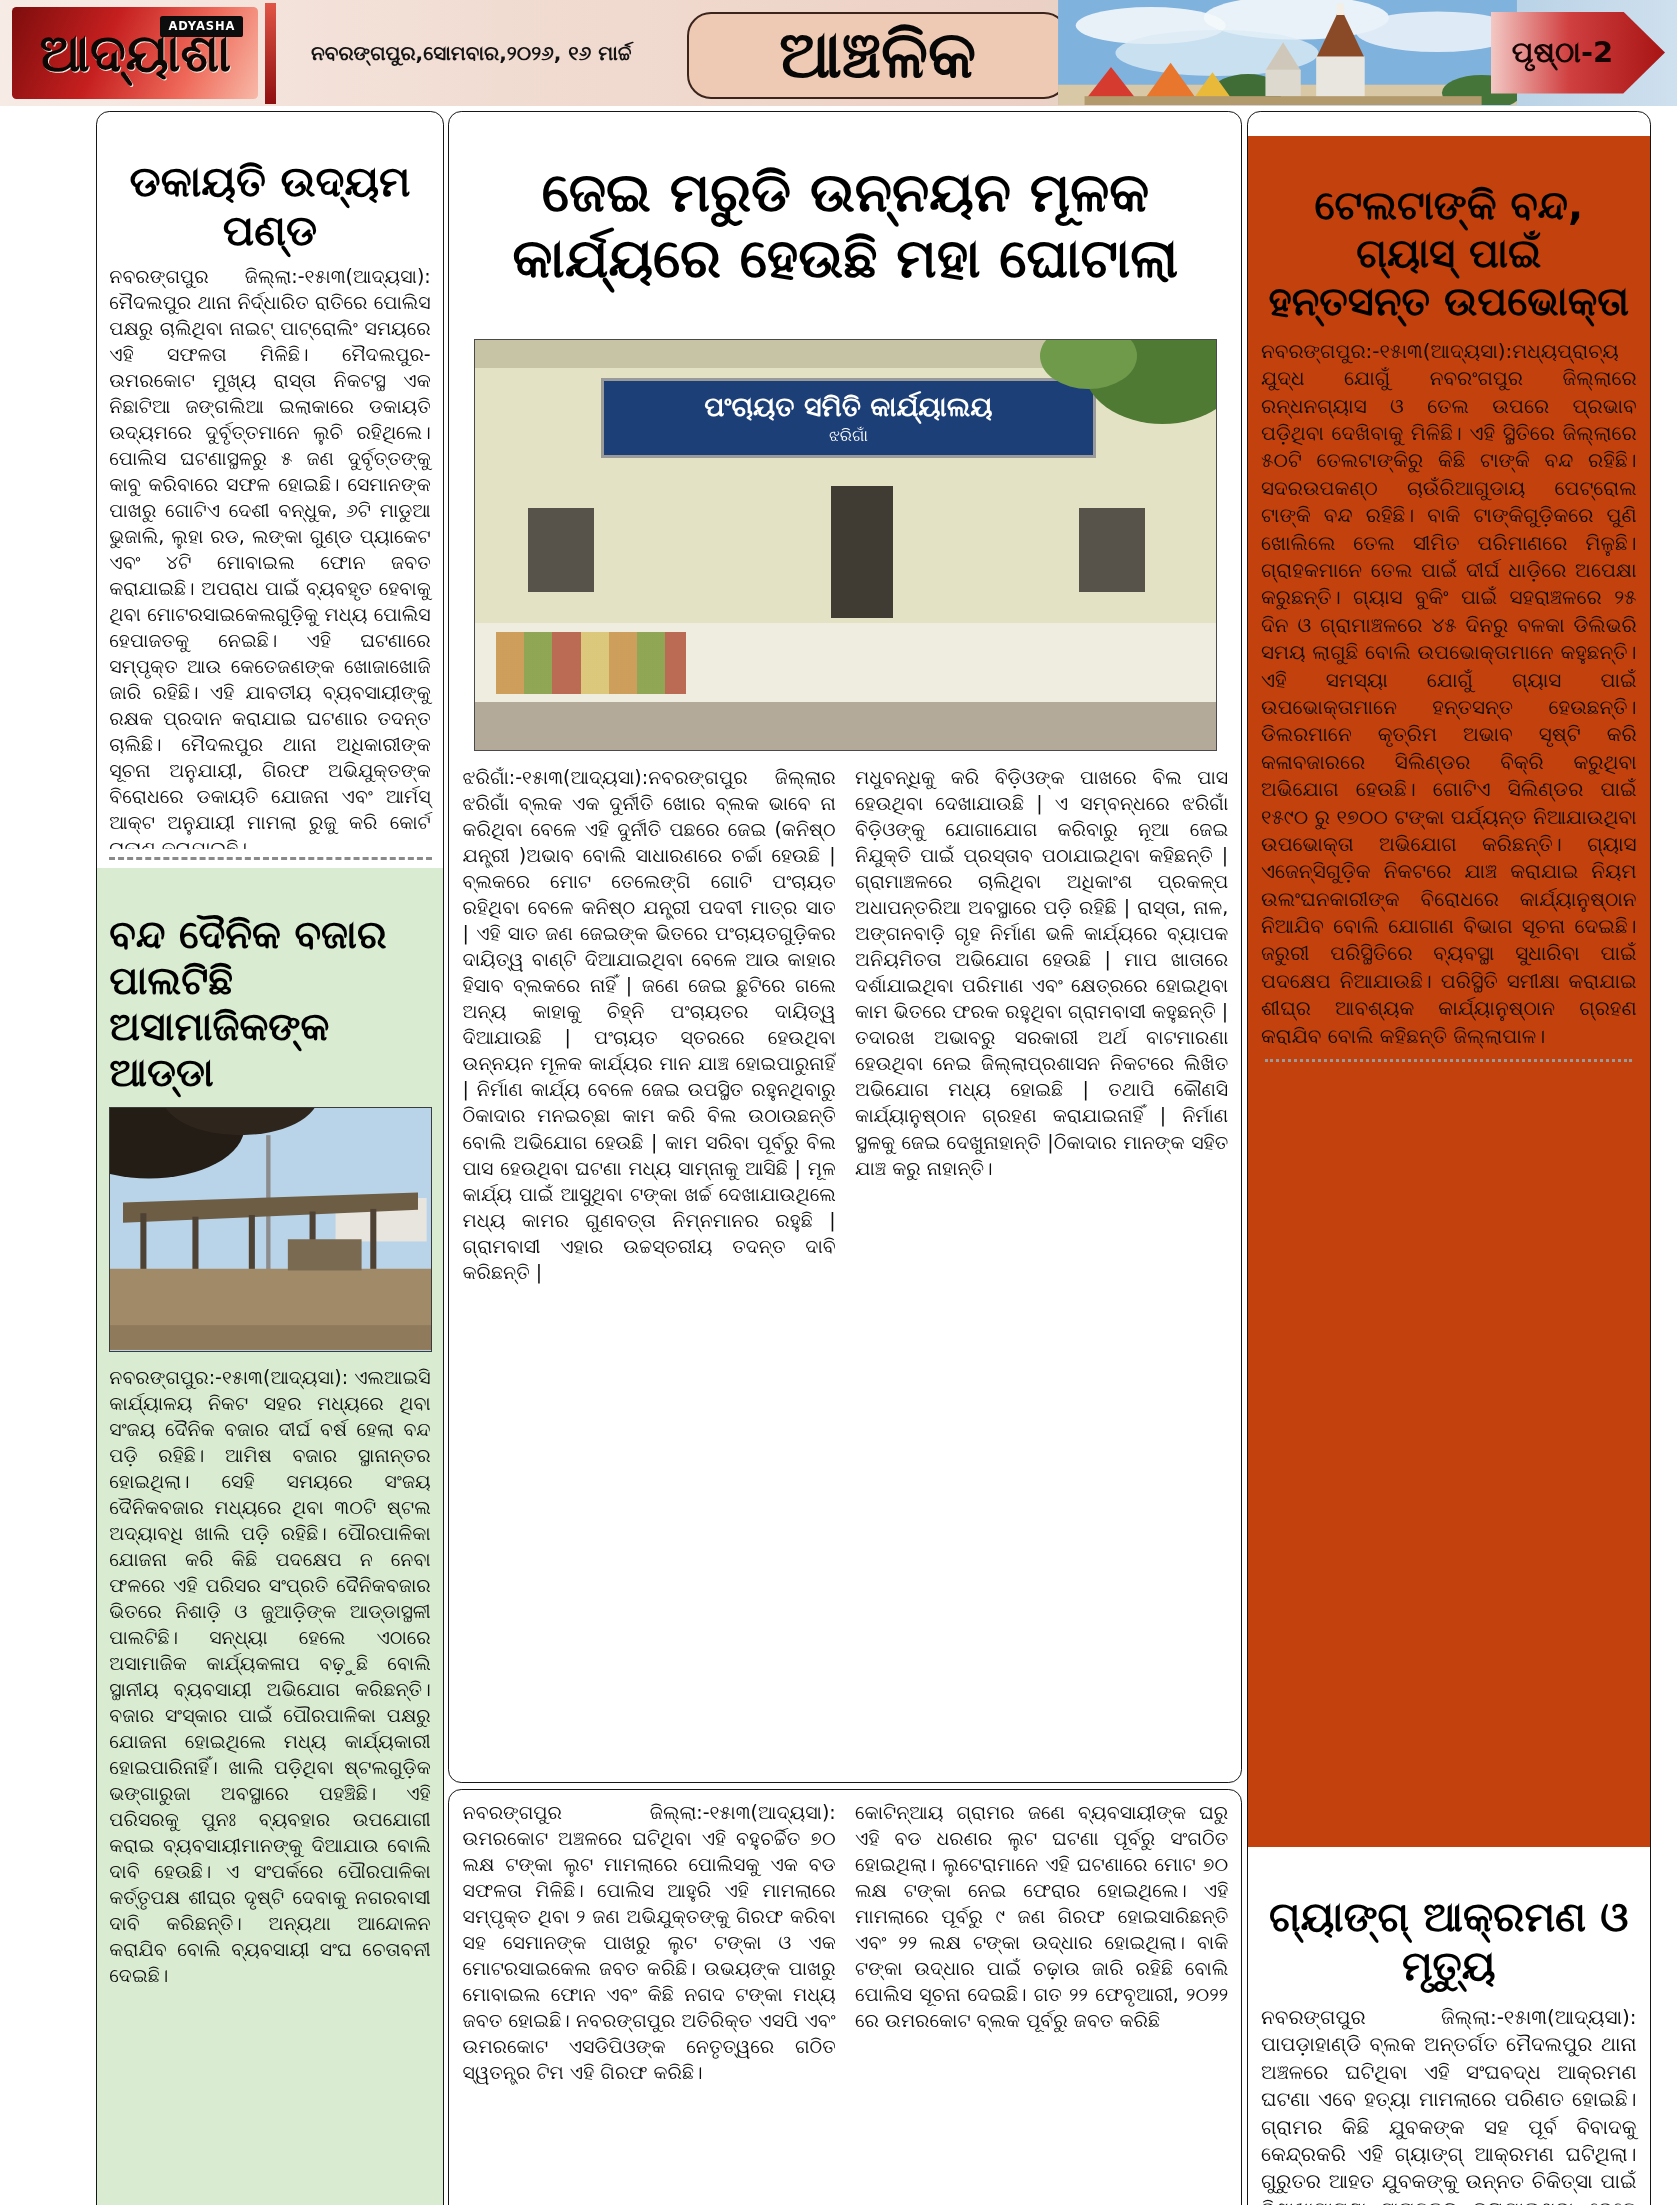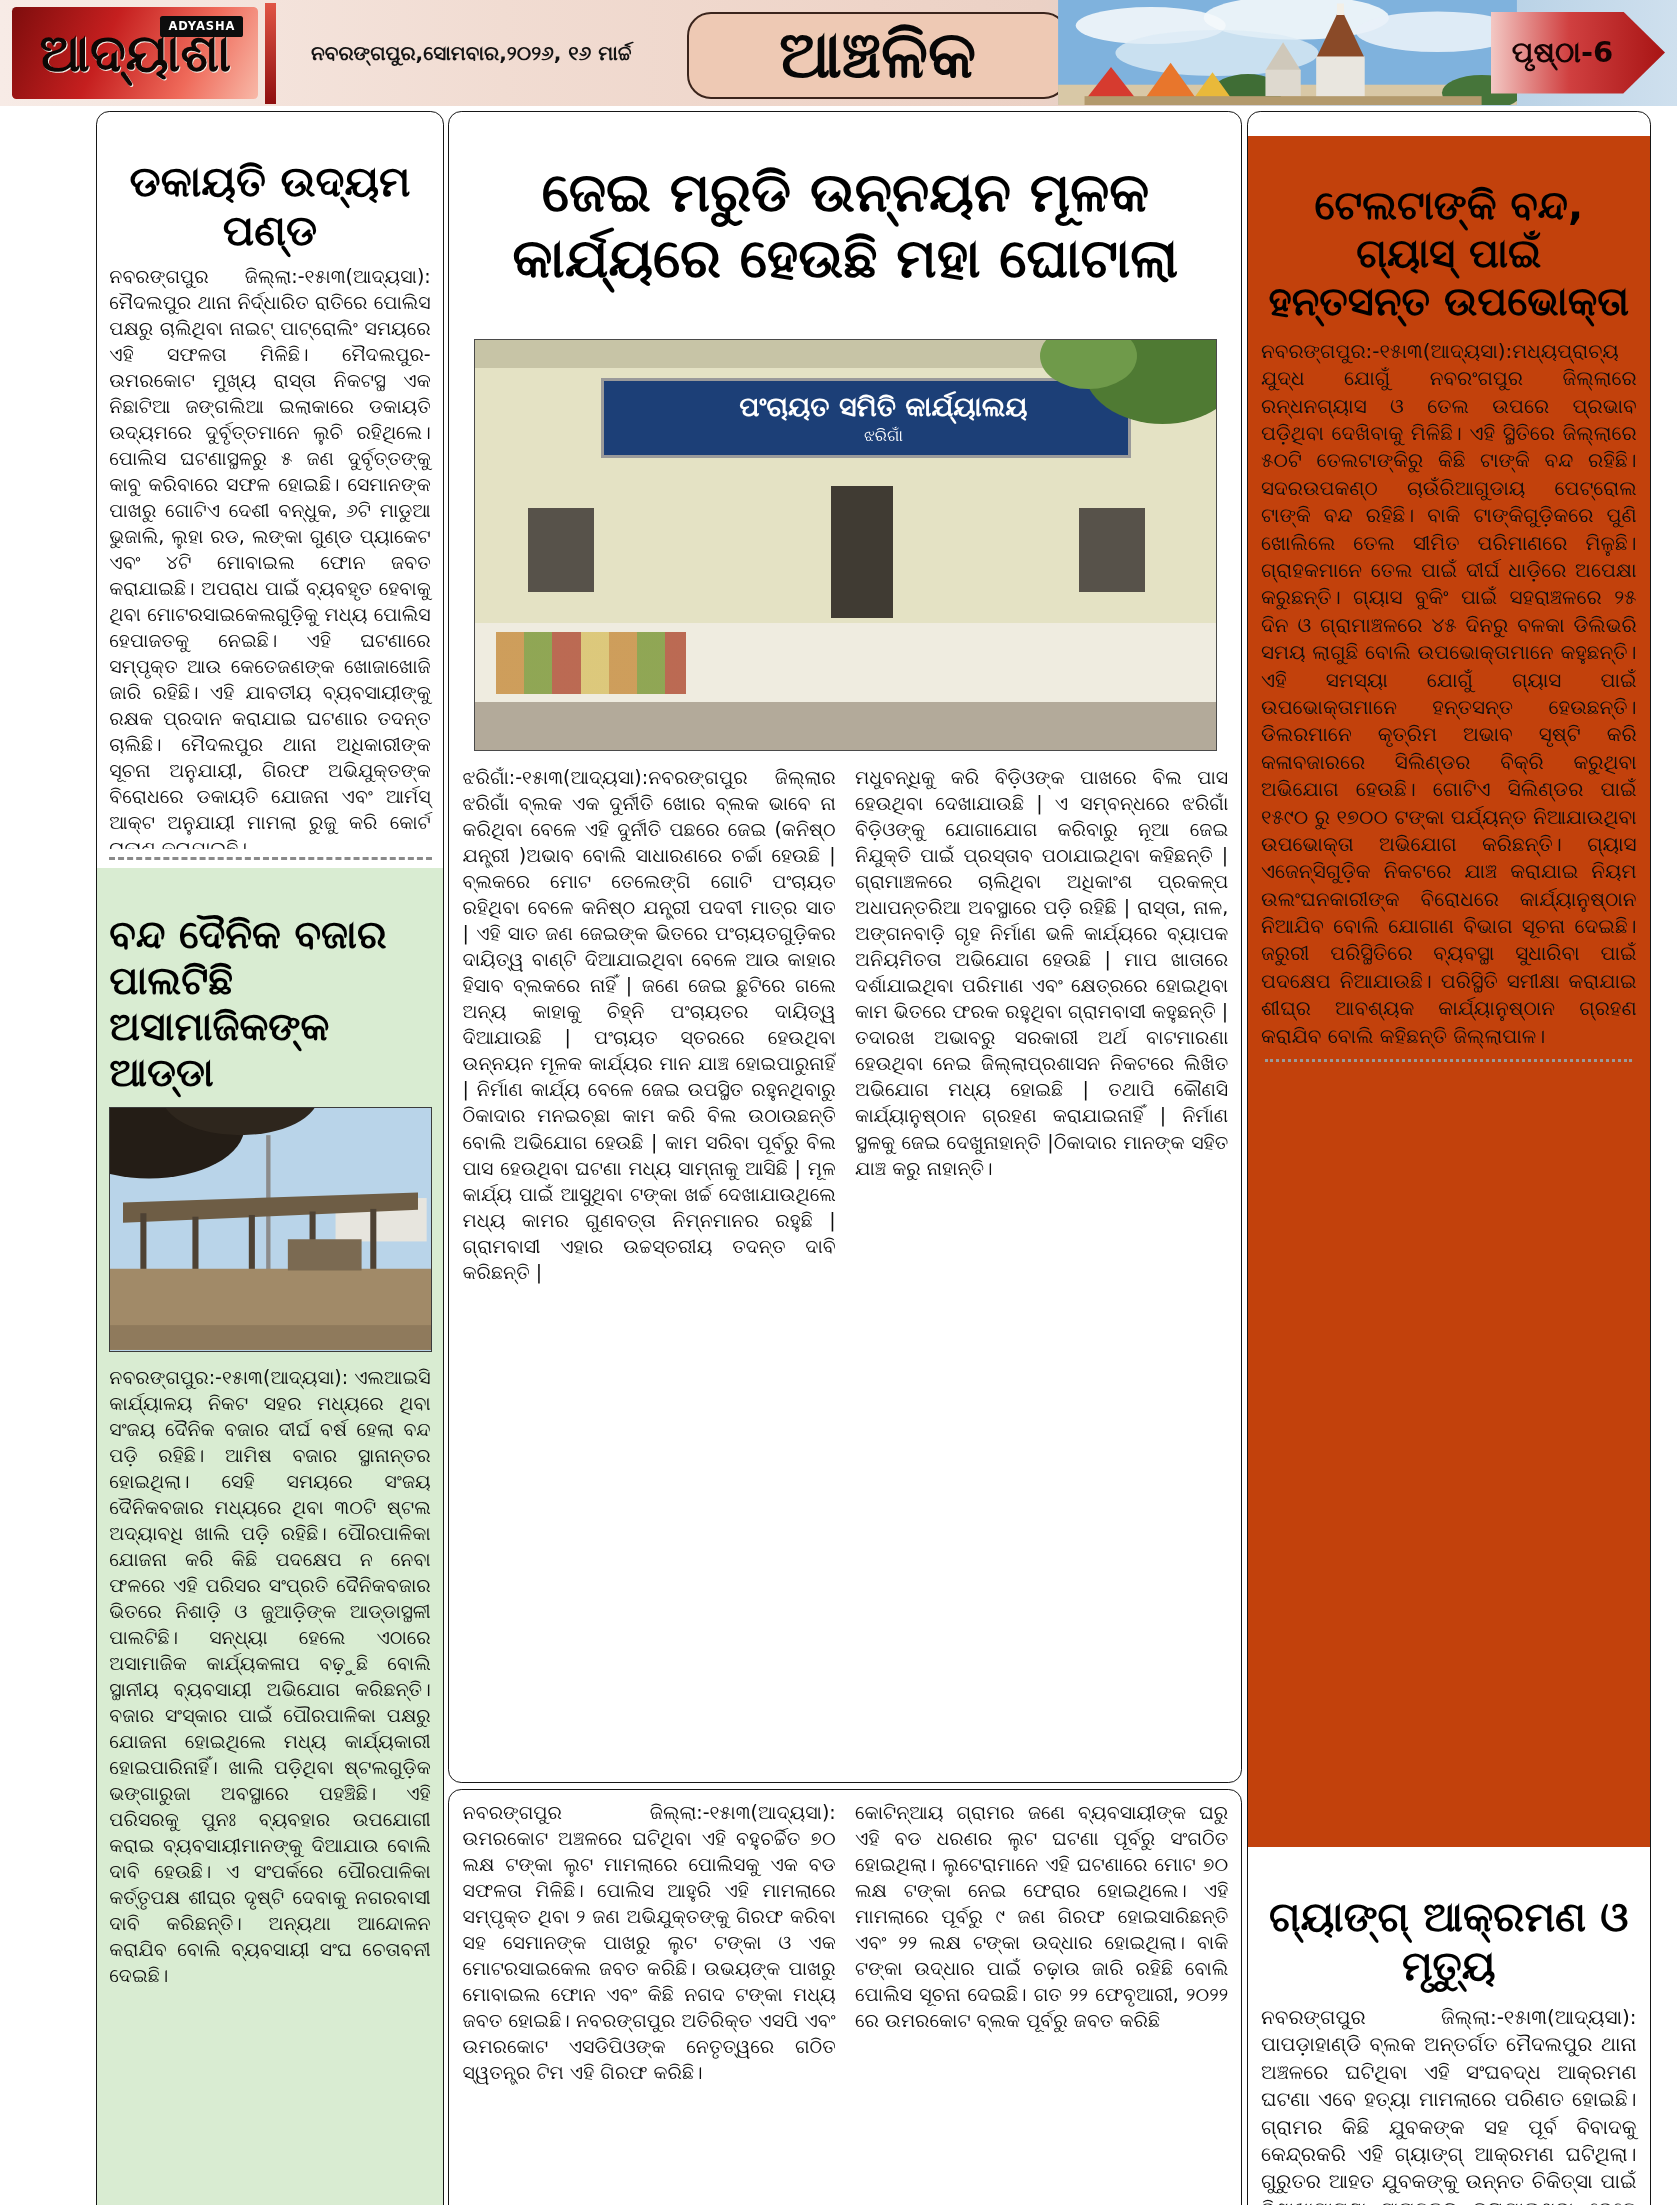--- a/index.html
+++ b/index.html
@@ -47,21 +47,21 @@
   .hl-left2{font-size:39px;line-height:1.18;text-align:left;margin-bottom:11.5px;}
   .photo-market{width:321px;height:243px;border:1.3px solid #3c3c3c;margin:0 auto 11.5px;display:block;background:#b9d4e9;}
 
   
   .mid-top{height:1672px;padding:8px 13.2px;box-sizing:border-box;}
   .hl-mid{font-size:54px;line-height:1.22;padding:3.5px 13.2px 11.5px;}
   .photo-building{position:relative;width:741px;height:410px;margin:2.6px auto 13.2px;
     border:1.3px solid #4a4a4a;background:#e4e2c4;overflow:hidden;}
   .pb-topshade{position:absolute;top:0;left:0;width:100%;height:28px;background:#c7c4a6;}
   .pb-sign{position:absolute;top:38px;left:17%;width:66%;height:74px;background:#1c3f77;
-    border:3.5px solid #9a9a9a;display:flex;flex-direction:column;align-items:center;justify-content:center;color:#fff;padding-left:35px;}
+    border:3.5px solid #9a9a9a;display:flex;flex-direction:column;align-items:center;justify-content:center;color:#fff;}
   .pb-sign-main{font-size:27px;font-weight:700;}
   .pb-sign-sub{font-size:16px;margin-top:3.5px;}
   .pb-window{position:absolute;width:66px;height:84px;background:#57524a;top:168px;}
   .pb-door{position:absolute;width:62px;height:132px;background:#403b33;top:146px;left:48%;}
   .pb-wallwhite{position:absolute;bottom:48px;left:0;width:100%;height:79px;background:#efece0;}
   .pb-mural{position:absolute;bottom:56px;left:21px;width:190px;height:62px;opacity:.85;
     background:repeating-linear-gradient(90deg,#c89044 0 28px,#7f9a3c 28px 56px,#b2533a 56px 85px,#d9c26a 85px 113px);}
   .pb-ground{position:absolute;bottom:0;left:0;width:100%;height:48px;background:#b3aa9a;}
   .pb-leaf{position:absolute;background:#4f7a33;border-radius:50%;}
   .cols{display:flex;gap:19.4px;}
@@ -108,21 +108,21 @@
       <rect x="585" y="128" width="110" height="92" fill="#e9e6df"></rect>
       <rect x="632" y="8" width="16" height="26" fill="#f3efe6"></rect>
       <polygon points="470,160 510,96 550,160" fill="#cfc8ba"></polygon>
       <rect x="470" y="158" width="80" height="60" fill="#ded9cf"></rect>
       <polygon points="120,152 175,222 65,222" fill="#d63b2f"></polygon>
       <polygon points="255,142 312,222 198,222" fill="#e8762c"></polygon>
       <polygon points="350,164 392,222 308,222" fill="#e9b93a"></polygon>
       <rect x="60" y="218" width="900" height="20" fill="#b39a6d"></rect>
     </svg>
     <div class="page-badge">
-      <span>ପୃଷ୍ଠା-6</span>
+      <span>ପୃଷ୍ଠା-2</span>
     </div>
   </header>
 
   <main class="main">
 
     <section class="colbox col-left">
       <article class="left-a1">
         <h2 class="headline hl-left">ଡକାୟତି ଉଦ୍ୟମ ପଣ୍ଡ</h2>
         <div class="body">ନବରଙ୍ଗପୁର ଜିଲ୍ଲା:-୧୫ା୩(ଆଦ୍ୟସା): ମୈଦଲପୁର ଥାନା ନିର୍ଦ୍ଧାରିତ ରାତିରେ ପୋଲିସ ପକ୍ଷରୁ ଚାଲିଥିବା ନାଇଟ୍ ପାଟ୍ରୋଲିଂ ସମୟରେ ଏହି ସଫଳତା ମିଳିଛି। ମୈଦଲପୁର-ଉମରକୋଟ ମୁଖ୍ୟ ରାସ୍ତା ନିକଟସ୍ଥ ଏକ ନିଛାଟିଆ ଜଙ୍ଗଲିଆ ଇଲାକାରେ ଡକାୟତି ଉଦ୍ୟମରେ ଦୁର୍ବୃତ୍ତମାନେ ଲୁଚି ରହିଥିଲେ। ପୋଲିସ ଘଟଣାସ୍ଥଳରୁ ୫ ଜଣ ଦୁର୍ବୃତ୍ତଙ୍କୁ କାବୁ କରିବାରେ ସଫଳ ହୋଇଛି। ସେମାନଙ୍କ ପାଖରୁ ଗୋଟିଏ ଦେଶୀ ବନ୍ଧୁକ, ୬ଟି ମାଡୁଆ ଭୁଜାଲି, ଲୁହା ରଡ, ଲଙ୍କା ଗୁଣ୍ଡ ପ୍ୟାକେଟ ଏବଂ ୪ଟି ମୋବାଇଲ ଫୋନ ଜବତ କରାଯାଇଛି। ଅପରାଧ ପାଇଁ ବ୍ୟବହୃତ ହେବାକୁ ଥିବା ମୋଟରସାଇକେଲଗୁଡ଼ିକୁ ମଧ୍ୟ ପୋଲିସ ହେପାଜତକୁ ନେଇଛି। ଏହି ଘଟଣାରେ ସମ୍ପୃକ୍ତ ଆଉ କେତେଜଣଙ୍କ ଖୋଜାଖୋଜି ଜାରି ରହିଛି। ଏହି ଯାବତୀୟ ବ୍ୟବସାୟୀଙ୍କୁ ରକ୍ଷକ ପ୍ରଦାନ କରାଯାଇ ଘଟଣାର ତଦନ୍ତ ଚାଲିଛି। ମୈଦଲପୁର ଥାନା ଅଧିକାରୀଙ୍କ ସୂଚନା ଅନୁଯାୟୀ, ଗିରଫ ଅଭିଯୁକ୍ତଙ୍କ ବିରୋଧରେ ଡକାୟତି ଯୋଜନା ଏବଂ ଆର୍ମସ୍ ଆକ୍ଟ ଅନୁଯାୟୀ ମାମଲା ରୁଜୁ କରି କୋର୍ଟ ଚାଲାଣ କରାଯାଇଛି।</div>
       </article>

